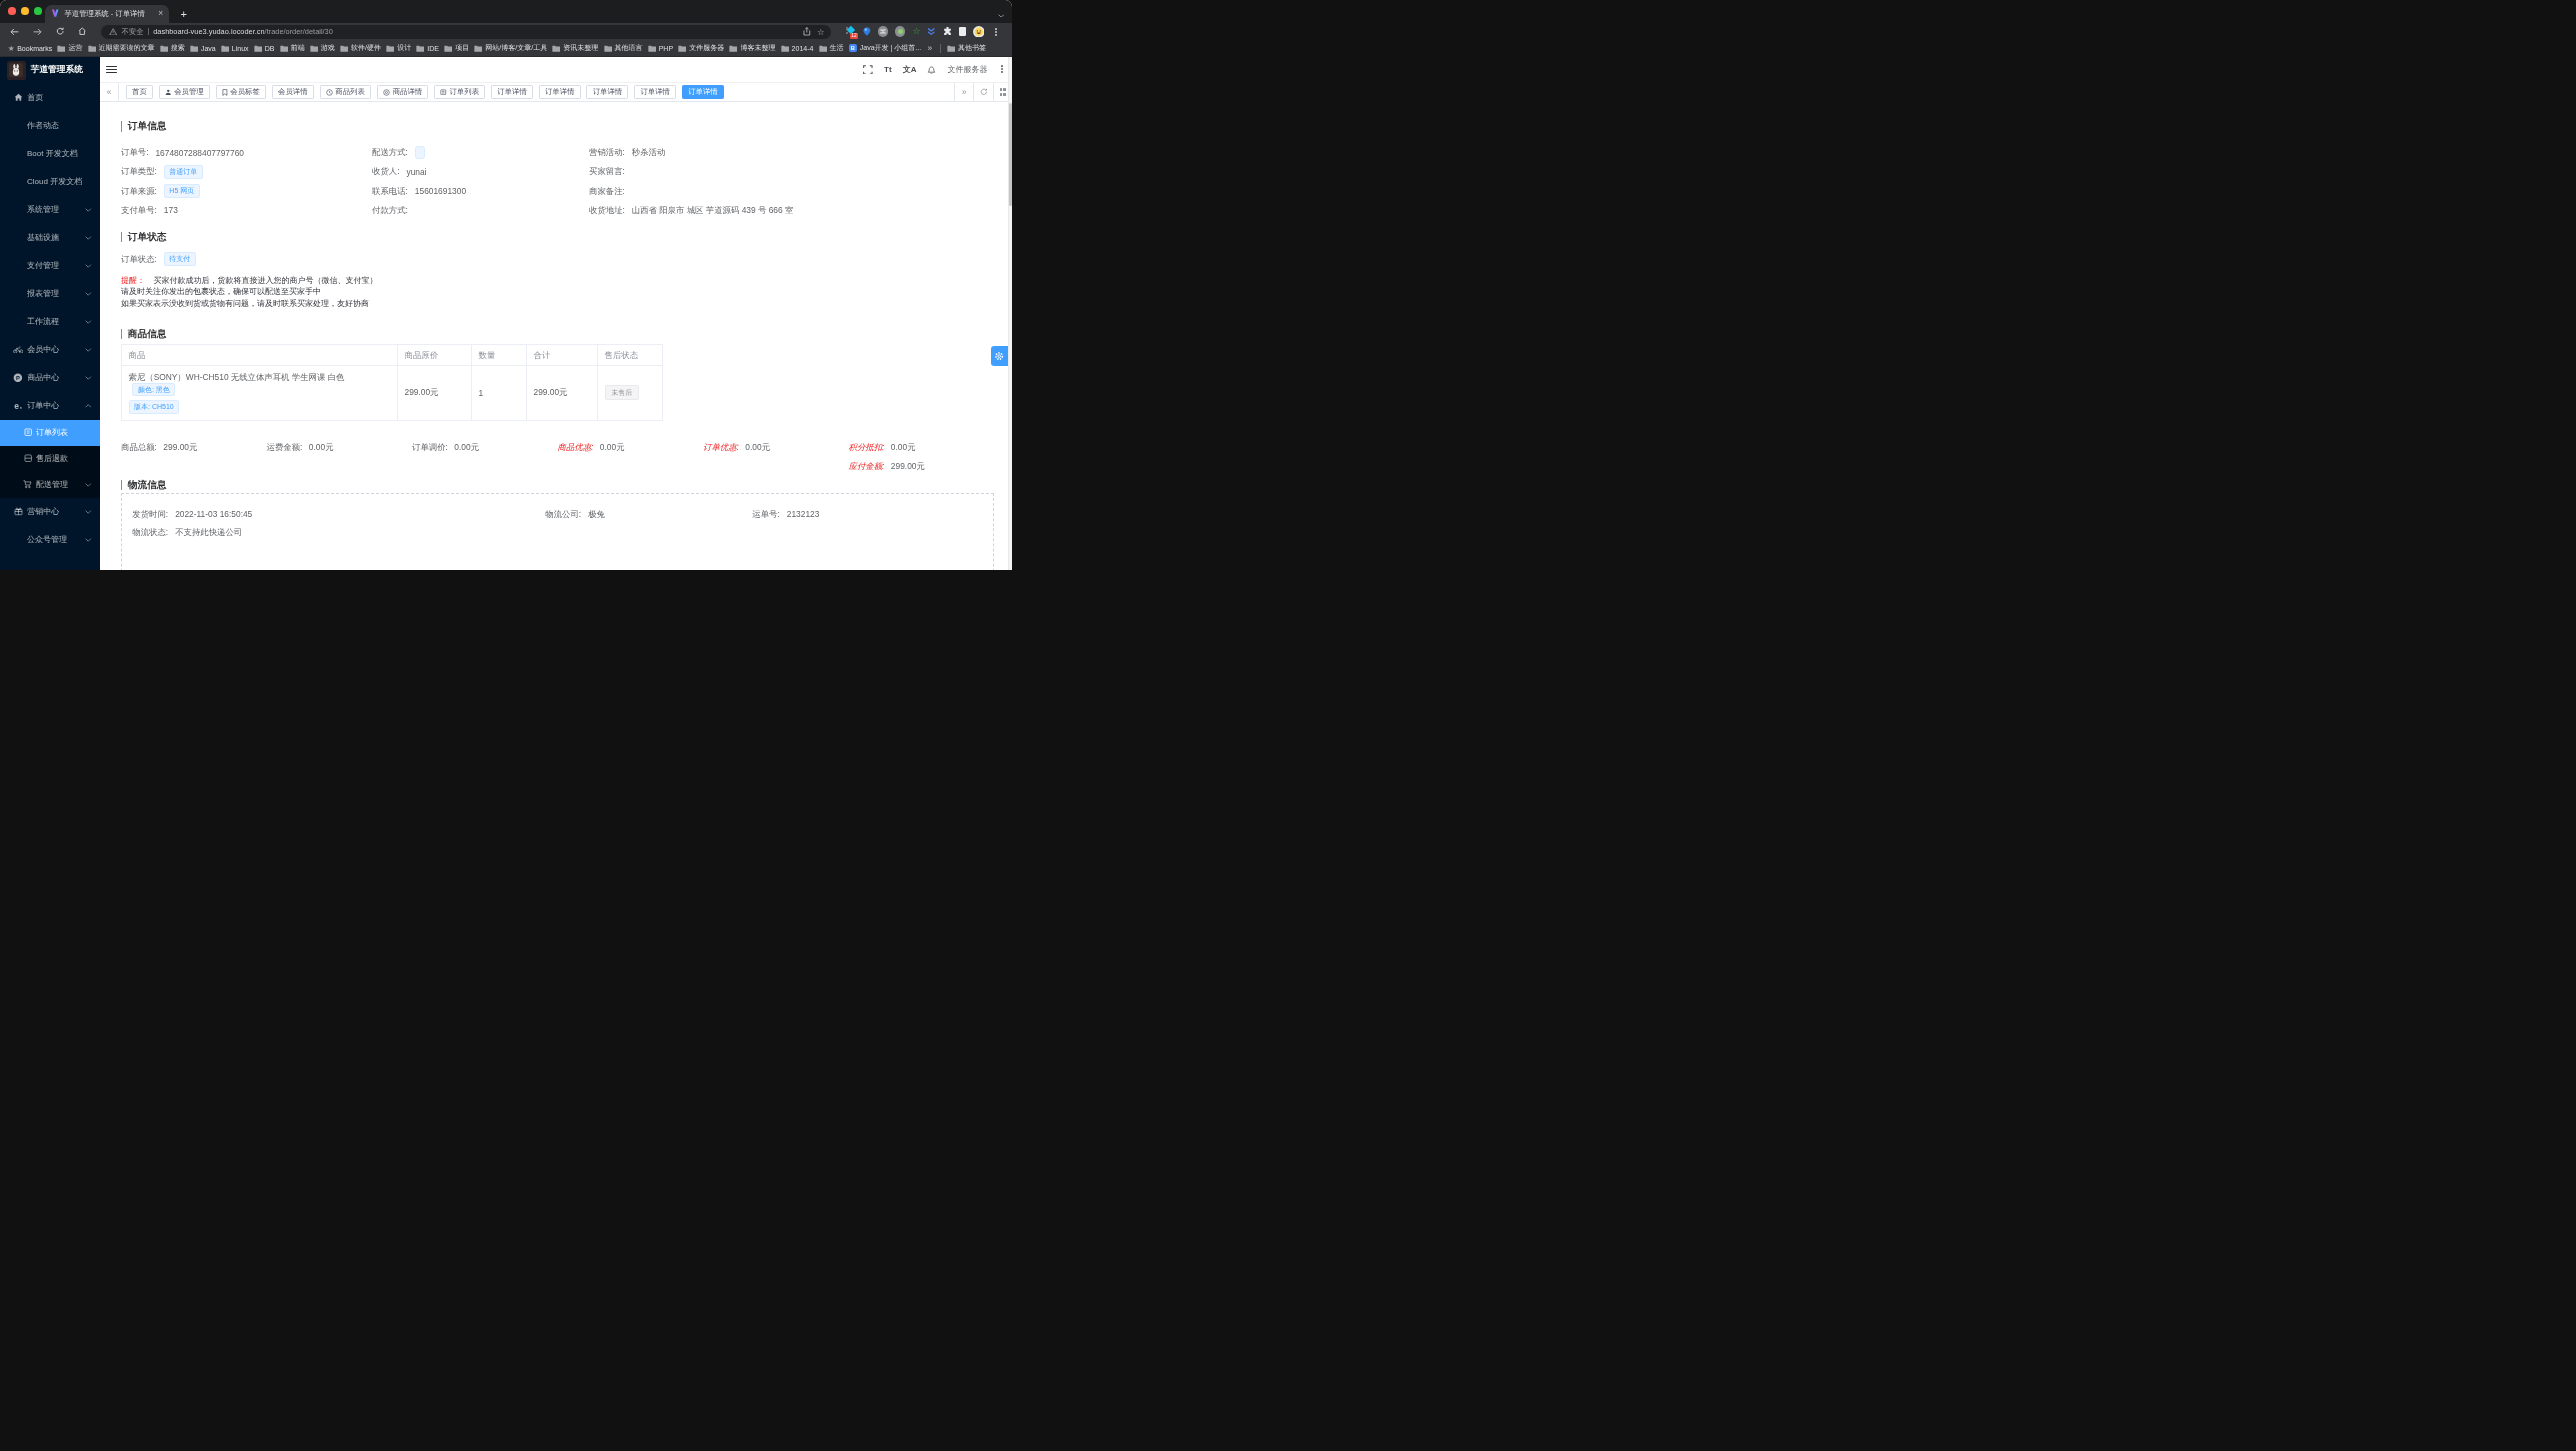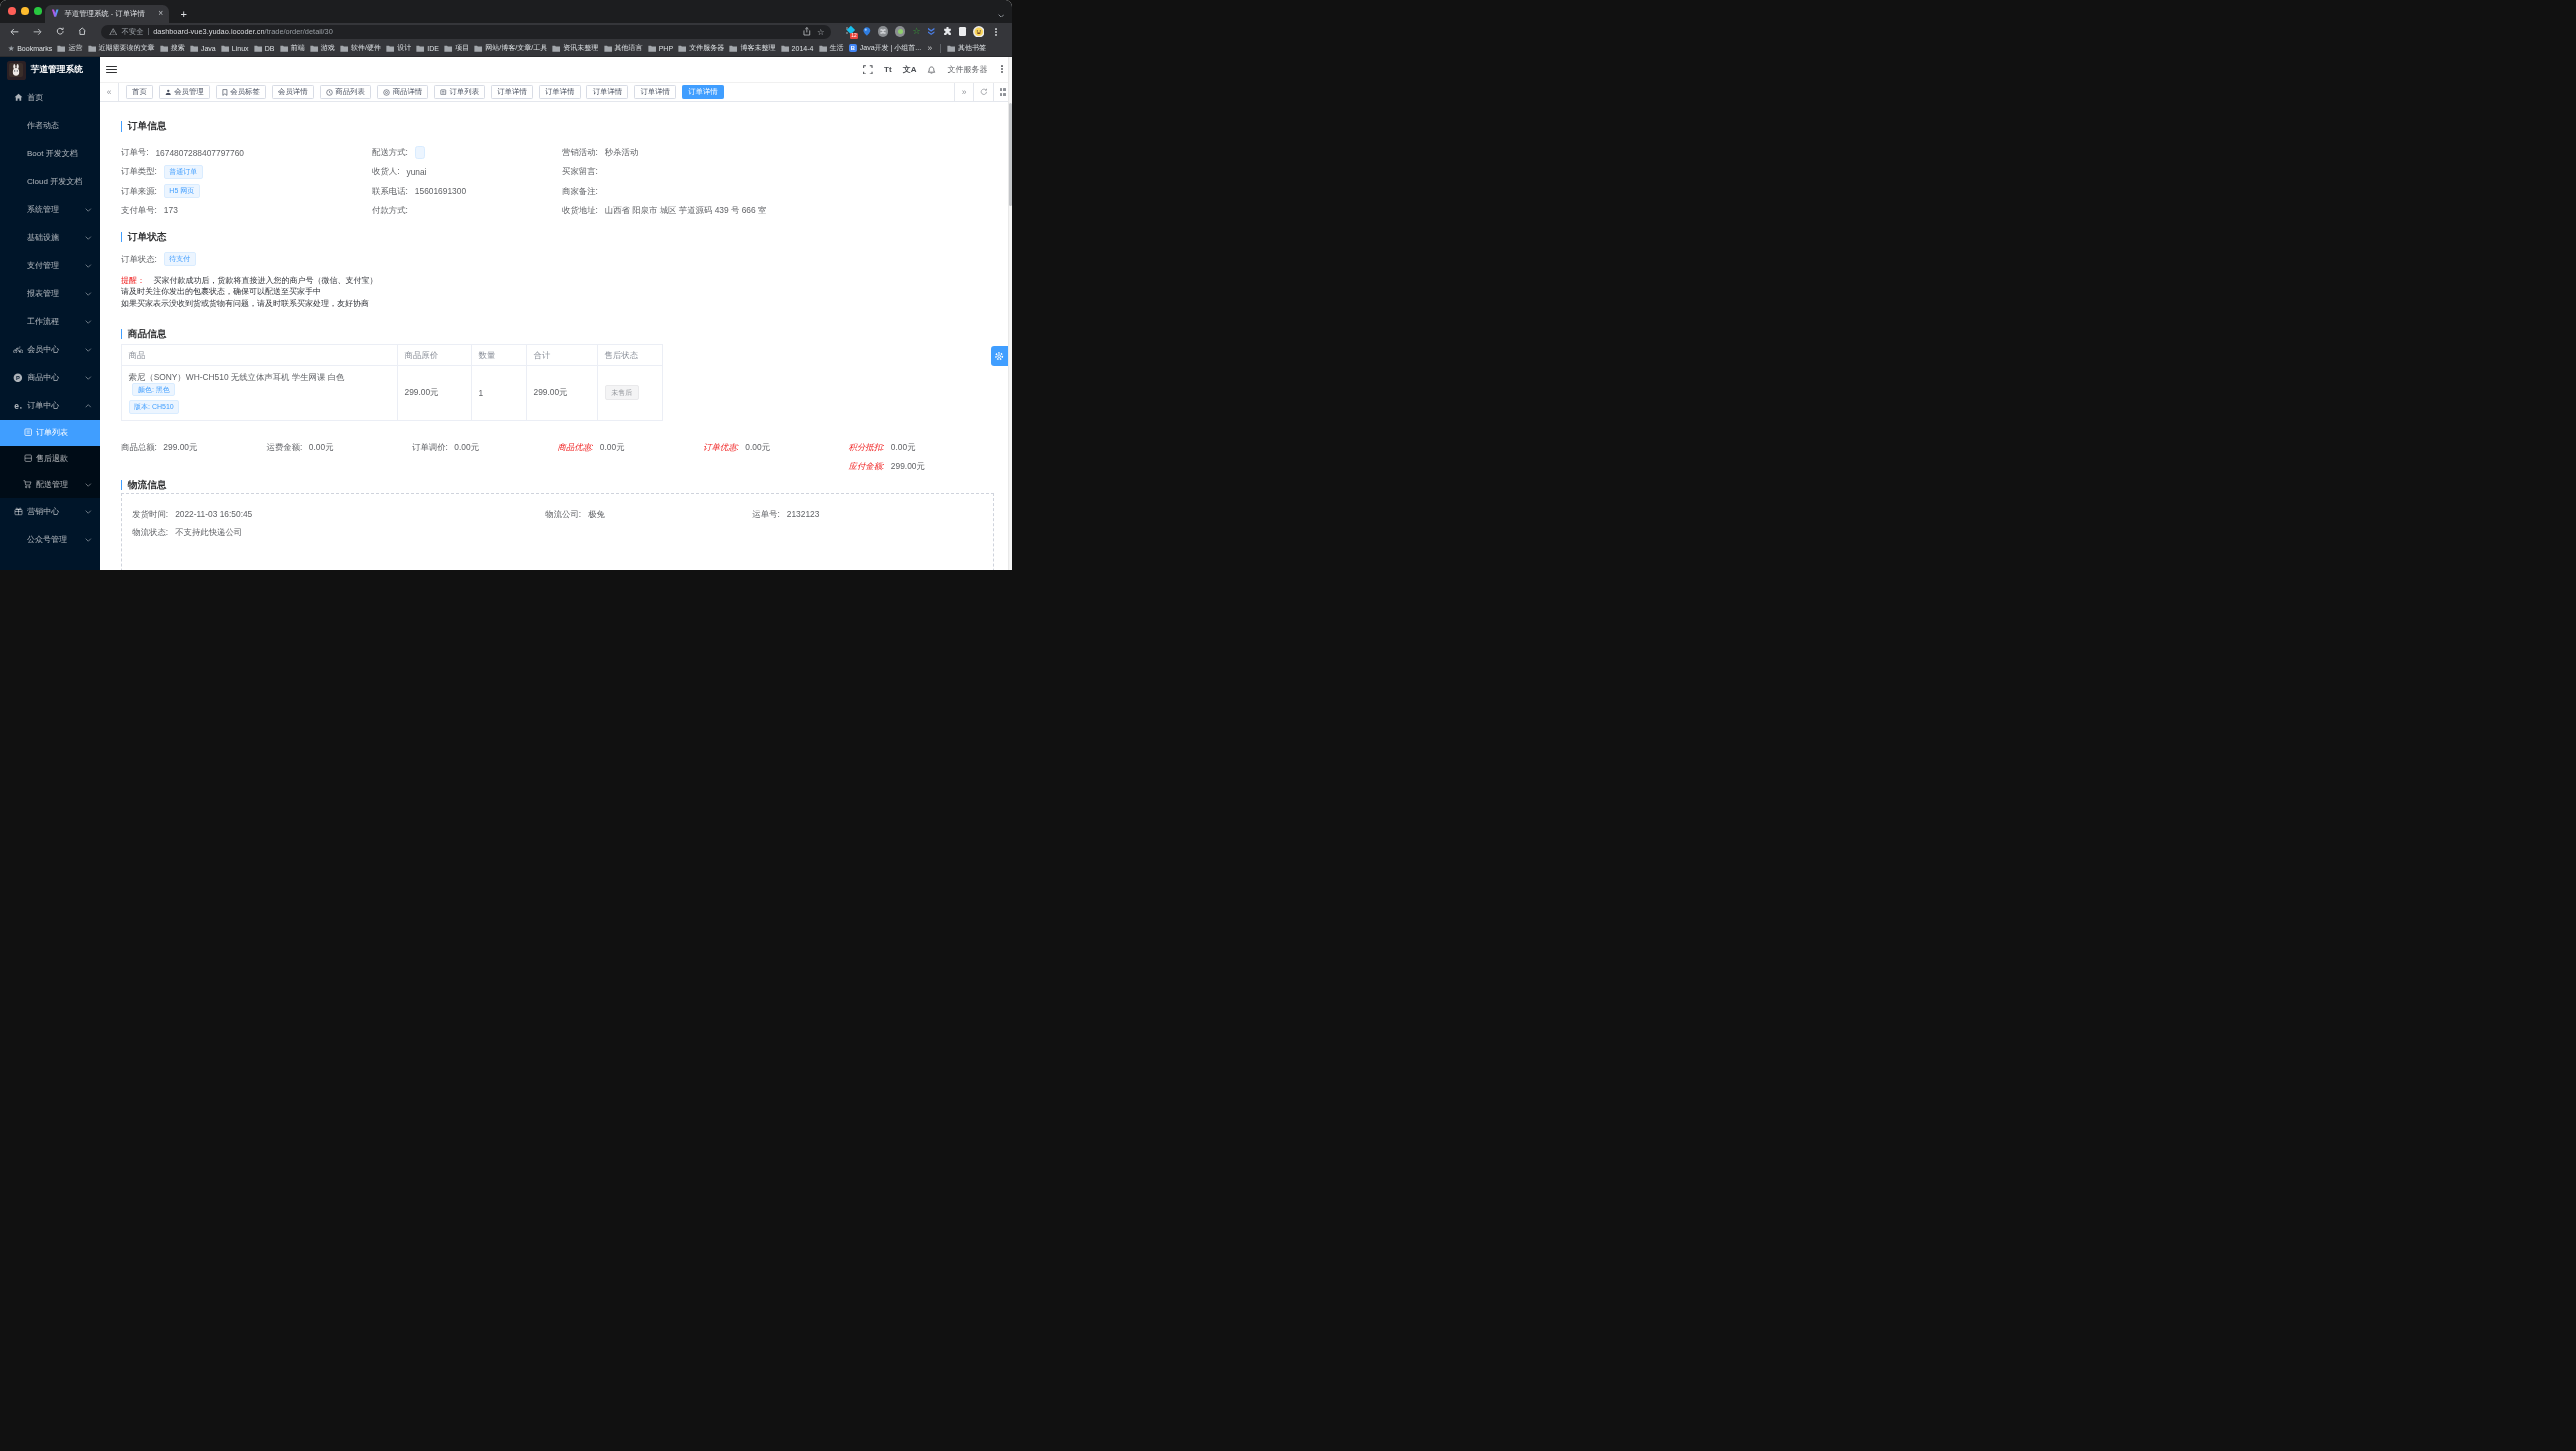--- a/index.html
+++ b/index.html
@@ -87,21 +87,21 @@
   .tn-tab { height:13.6px; border:0.6px solid #d8dce5; border-radius:1.3px; display:inline-flex; align-items:center;
     gap:2.6px; padding:0 5.2px; font-size:7.4px; color:#495060; white-space:nowrap; cursor:pointer; flex-shrink:0; }
   .tn-tab.active { background:#409eff; border-color:#409eff; color:#fff; }
   .tn-ctrl { width:19.4px; display:flex; align-items:center; justify-content:center; color:#909399; border-left:0.6px solid #e4e7ed; flex-shrink:0; }
   .grid-ic { display:grid; grid-template-columns:2.6px 2.6px; gap:1.3px; }
   .grid-ic i { height:3.2px; background:#909399; border-radius:0.6px; }
 
   .content { flex:1; padding:19.4px 18px 0 21px; overflow:hidden; position:relative; }
   .stitle { font-size:9.7px; font-weight:bold; color:#303133; border-left:1.9px solid #409eff; padding-left:5.8px; line-height:10.3px; }
   .oi-grid { display:flex; margin-top:14px; }
-  .oi-c1 { width:251px; } .oi-c2 { width:190px; } .oi-c3 { flex:1; }
+  .oi-c1 { width:251px; } .oi-c2 { width:190px; } .oi-c3 { flex:1;margin-left:27px; }
   .fi { display:flex; align-items:center; height:14px; margin-bottom:5.2px; font-size:8.4px; color:#606266; }
   .fi .lbl { margin-right:7px; flex-shrink:0; }
   .tag { display:inline-block; background:#ecf5ff; border:0.6px solid #d9ecff; color:#409eff; font-size:7px;
     padding:0.6px 4.5px; border-radius:1.9px; line-height:10.3px; white-space:nowrap; }
   .tag-empty { width:10.3px; height:13px; background:#ecf5ff; border:0.6px solid #d9ecff; border-radius:2.6px; }
   .tag-info { display:inline-block; background:#f4f4f5; border:0.6px solid #e9e9eb; color:#909399; font-size:7px;
     padding:1.3px 5.8px; border-radius:1.9px; line-height:10.3px; }
 
   .sec-status { margin-top:9px; }
   .st-row { margin-top:10.3px; }

